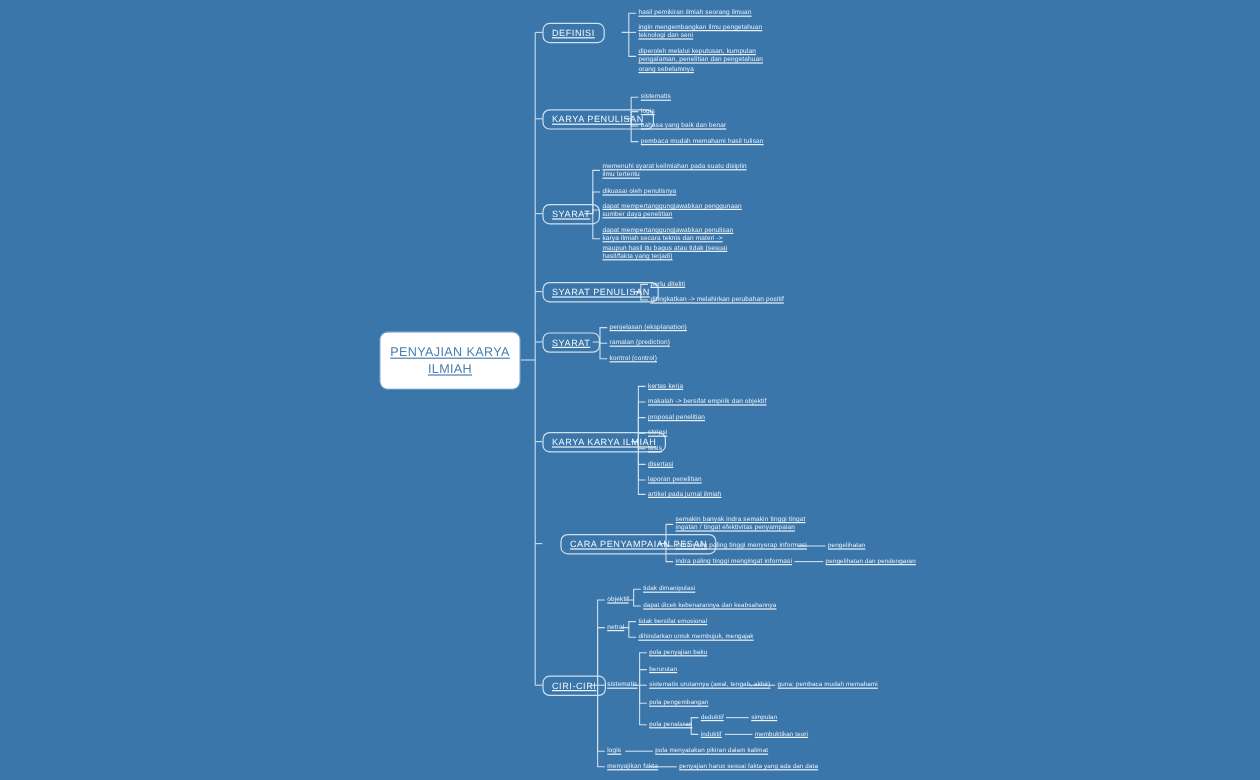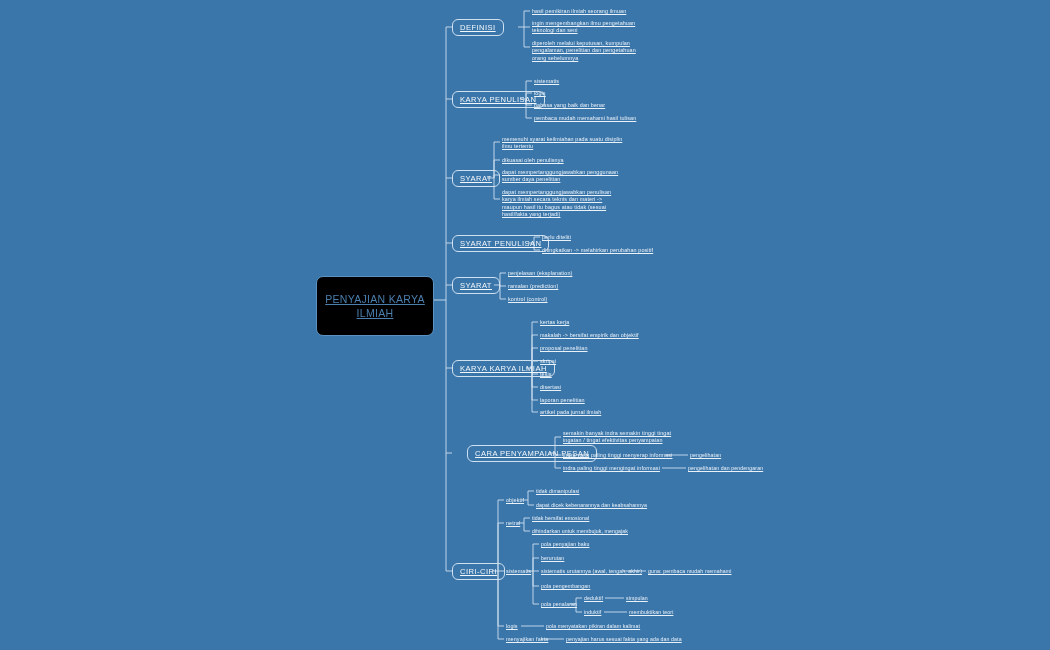--- a/index.html
+++ b/index.html
@@ -11,22 +11,22 @@
     overflow:hidden;
     position:relative;
   }
   #canvas{position:absolute;left:0;top:0;width:1050px;height:650px;}
   svg.wires{position:absolute;left:0;top:0;width:1050px;height:650px;pointer-events:none;}
 
   .node{position:absolute;box-sizing:border-box;text-decoration:underline;}
 
   
   .root{
-    left:316px;top:276px;width:118px;height:60px;
-    background:#000000;
+    left:316px;top:276px;width:118px;height:49px;
+    background:#ffffff;
     border:1.2px solid #5b93c4;
     border-radius:7px;
     color:#4a7fae;
     font-size:10.5px;
     letter-spacing:.3px;
     display:flex;align-items:center;justify-content:center;
     text-align:center;line-height:14px;
     padding:2px 6px;
   }
 

